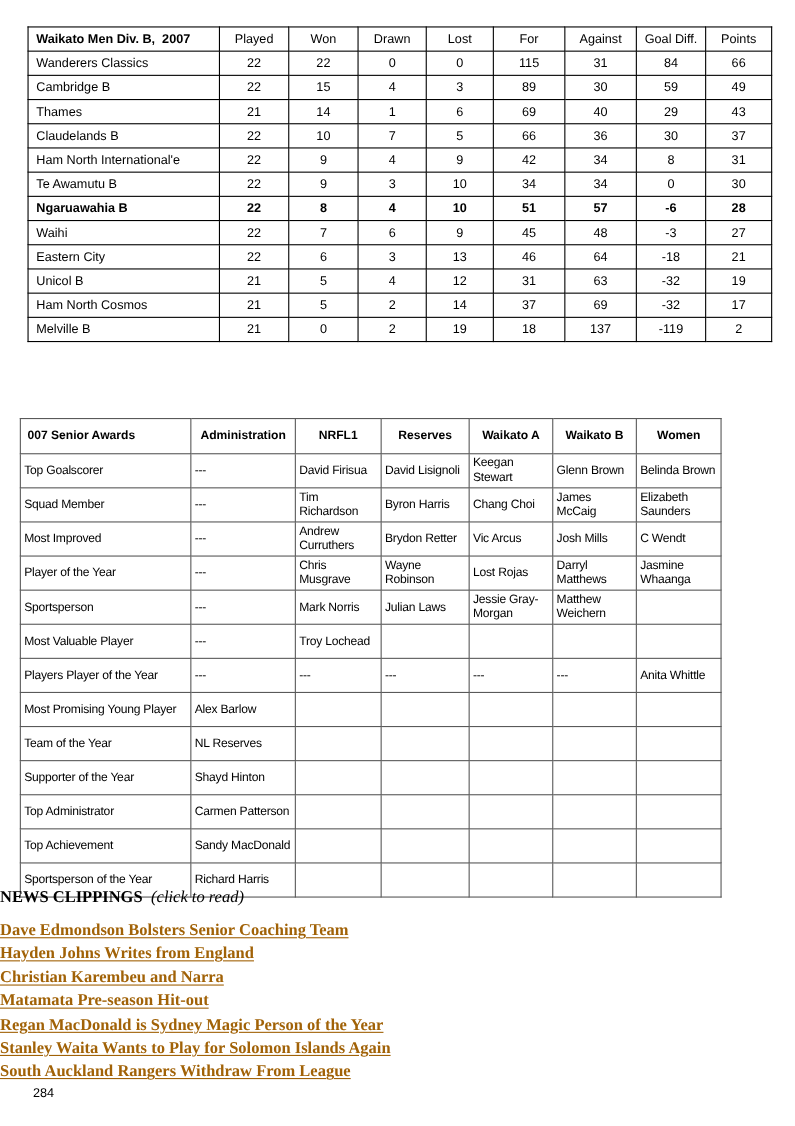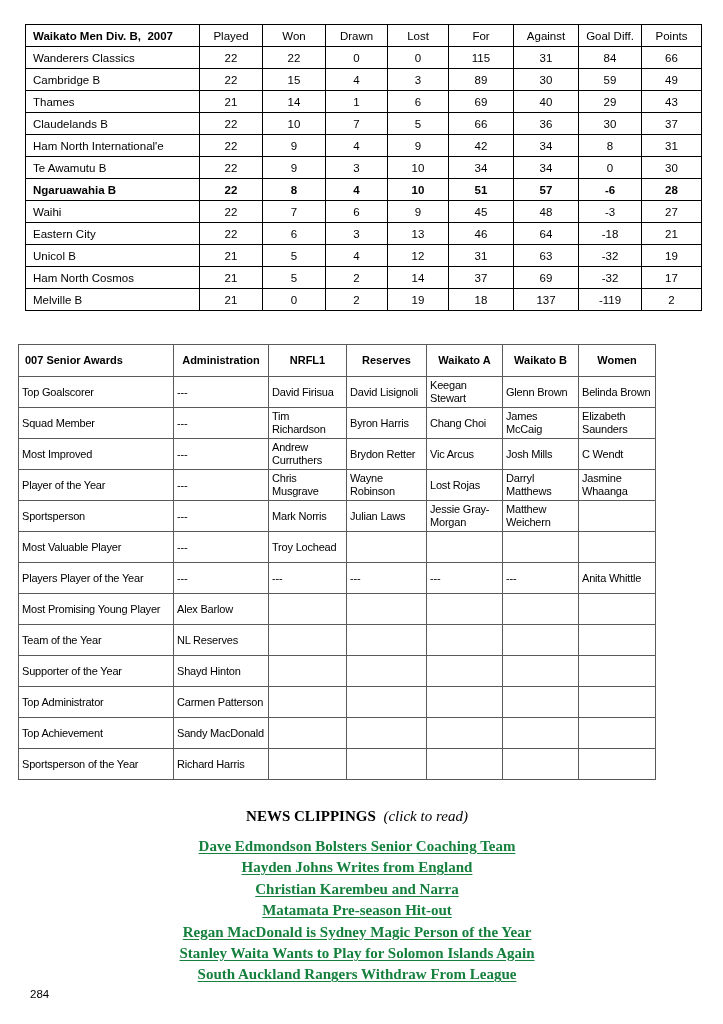--- a/index.html
+++ b/index.html
@@ -35,21 +35,21 @@
     padding-left: 7px;
     white-space: pre;
   }
   #league-table th.colhead { text-align: center; }
   #league-table td.team { text-align: left; padding-left: 7px; white-space: nowrap; }
   #league-table td.num { text-align: center; }
   #league-table tr.highlight td { font-weight: bold; }
 
   
   #awards-table {
-    position: absolute; left: 18px; top: 344px;
+    position: absolute; left: 18px; top: 380px;
     width: 637px;
     font-size: 11px;
     letter-spacing: -0.2px;
   }
   #awards-table th, #awards-table td {
     border: 1px solid #595959;
     vertical-align: middle;
     padding: 1px 3px;
     overflow: hidden;
     text-align: left;
@@ -58,31 +58,29 @@
   #awards-table th { height: 29px; font-weight: bold; letter-spacing: 0; }
   #awards-table th.center { text-align: center; }
   #awards-table th.title { padding-left: 6px; }
   #awards-table td { height: 28px; }
   #awards-table td.award { padding-left: 3px; }
 
   
   .news {
     position: absolute; left: 0; top: 806px;
     width: 690px;
-    text-align: center;
     font-family: "Liberation Serif", "DejaVu Serif", serif;
-    padding-left: 12px;
   }
   .news-heading { line-height: 20px; font-size: 15px; }
   .news-title { font-weight: bold; }
   .news-subtitle { font-style: italic; margin-left: 4px; }
   .news-links { margin-top: 10px; }
   .news-links a {
     display: block;
-    color: #15803d;
+    color: #a16207;
     font-size: 15px;
     font-weight: bold;
     line-height: 21.4px;
     text-decoration: underline;
     text-underline-offset: 2px;
   }
 
   .page-number {
     position: absolute; left: 30px; top: 988px;
     font-size: 11.5px;

